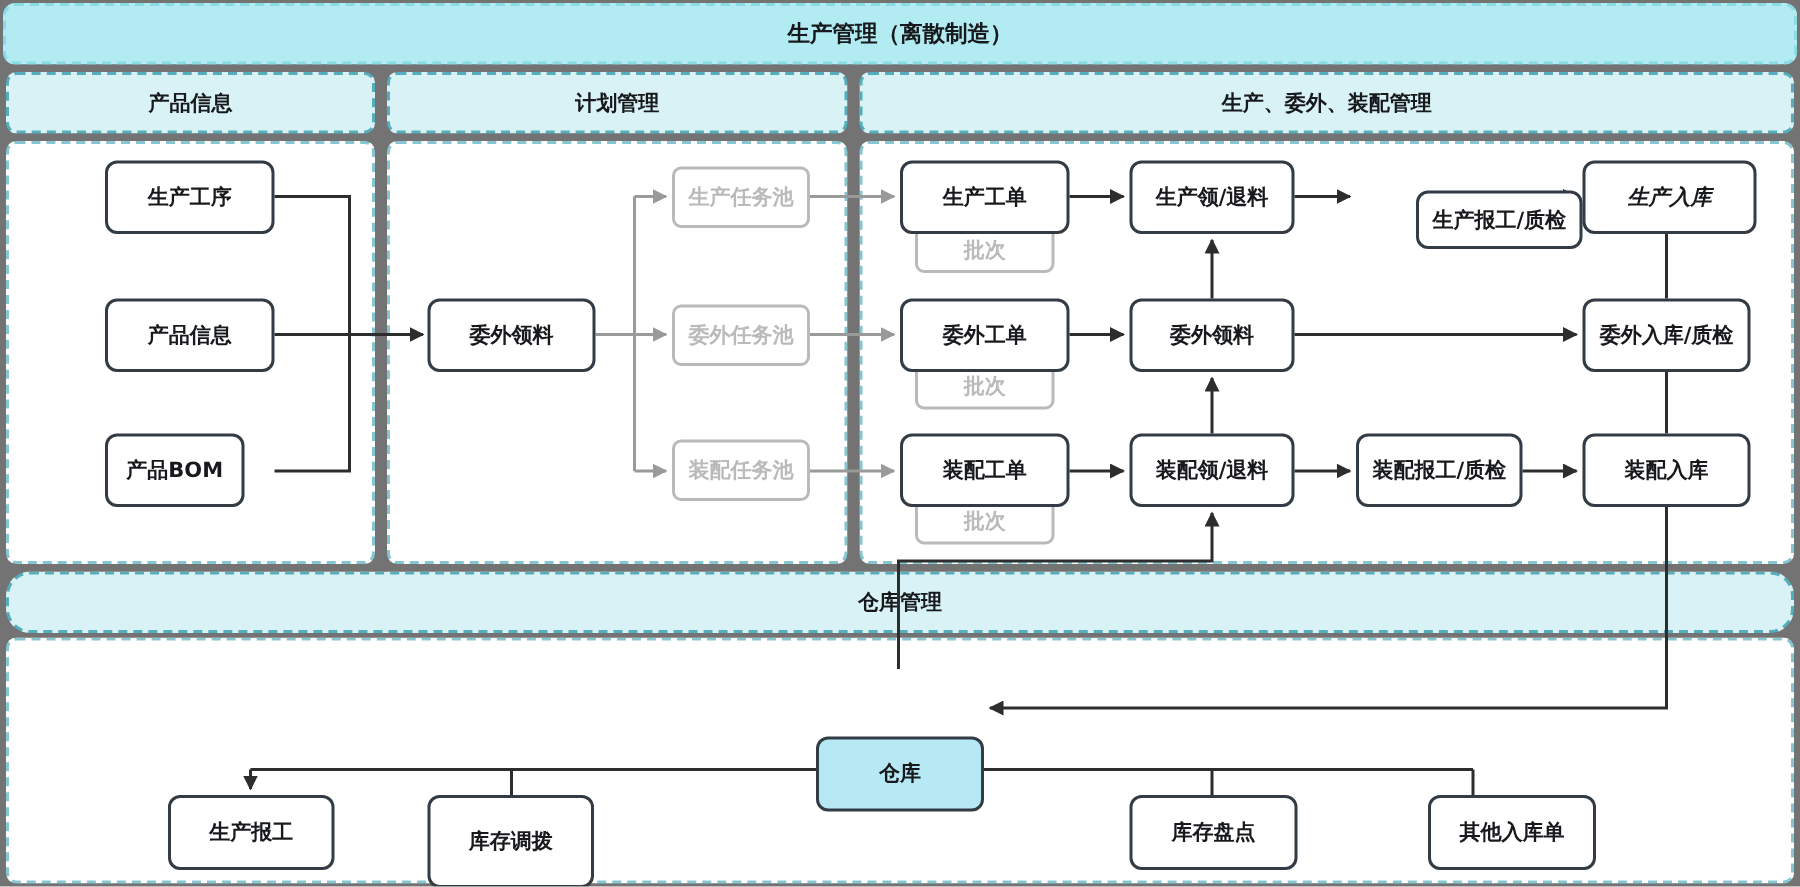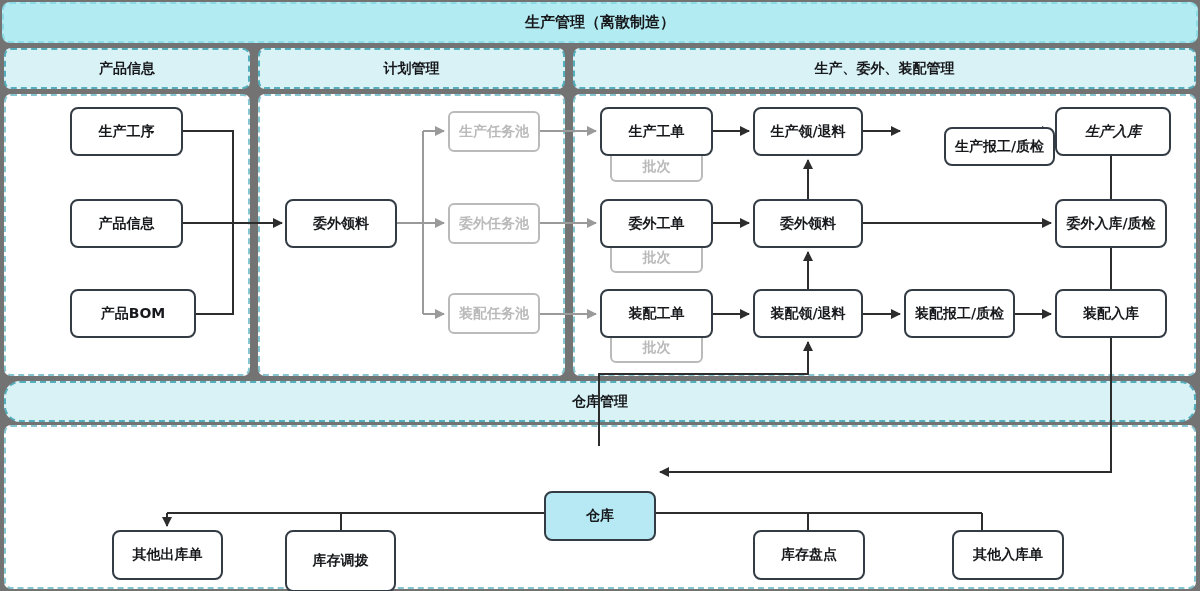--- a/index.html
+++ b/index.html
@@ -136,21 +136,21 @@
       <polyline points="982,530 982,513" fill="none" stroke="#2d2d2d" stroke-width="2"></polyline>
     </svg>
 
   <div id="nodes">
       <div class="node normal" style="left: 70px; top: 107px; width: 113px; height: 49px;">
         <span>生产工序</span>
       </div>
       <div class="node normal" style="left: 70px; top: 199px; width: 113px; height: 49px;">
         <span>产品信息</span>
       </div>
-      <div class="node normal" style="left: 70px; top: 289px; width: 126px; height: 49px;">
+      <div class="node normal" style="left: 70px; top: 289px; width: 93px; height: 49px;">
         <span>产品BOM</span>
       </div>
       <div class="node normal" style="left: 285px; top: 199px; width: 112px; height: 49px;">
         <span>委外领料</span>
       </div>
       <div class="node gray" style="left: 448px; top: 111px; width: 92px; height: 41px;">
         <span>生产任务池</span>
       </div>
       <div class="node gray" style="left: 448px; top: 203px; width: 92px; height: 41px;">
         <span>委外任务池</span>
@@ -197,21 +197,21 @@
       <div class="node normal" style="left: 904px; top: 289px; width: 111px; height: 49px;">
         <span>装配报工/质检</span>
       </div>
       <div class="node normal" style="left: 1055px; top: 289px; width: 112px; height: 49px;">
         <span>装配入库</span>
       </div>
       <div class="node warehouse" style="left: 544px; top: 446px; width: 112px; height: 50px; margin-top: 45px;">
         <span>仓库</span>
       </div>
       <div class="node normal" style="left: 112px; top: 530px; width: 111px; height: 50px;">
-        <span>其他出库单</span>
+        <span>生产报工</span>
       </div>
       <div class="node normal" style="left: 285px; top: 530px; width: 111px; height: 62px;">
         <span>库存调拨</span>
       </div>
       <div class="node normal" style="left: 753px; top: 530px; width: 112px; height: 50px;">
         <span>库存盘点</span>
       </div>
       <div class="node normal" style="left: 925px; top: 530px; width: 112px; height: 50px; margin-left: 27px;">
         <span>其他入库单</span>
       </div>

